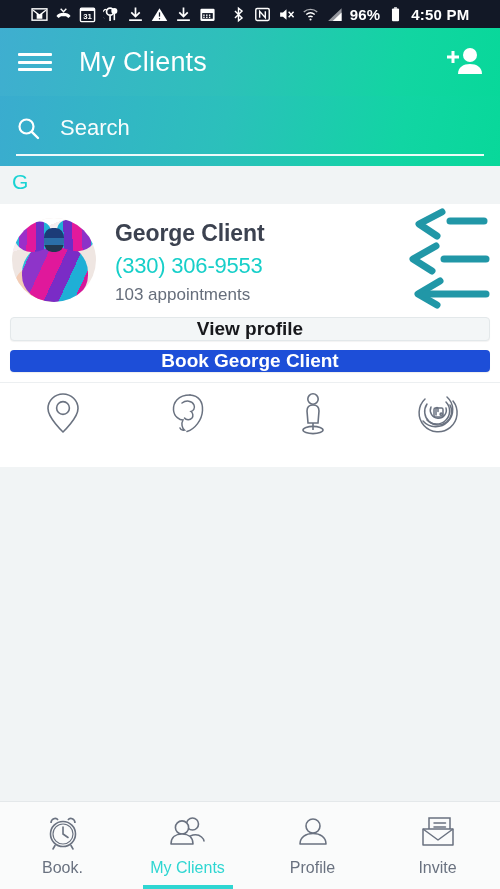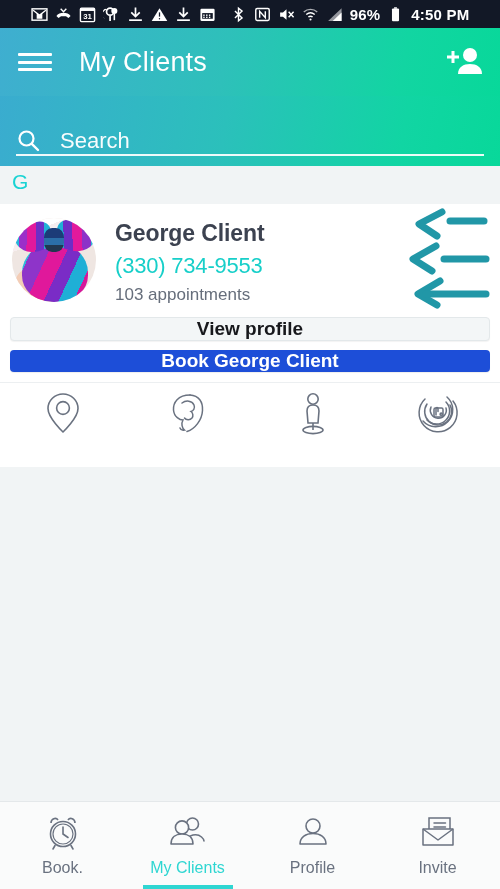--- a/index.html
+++ b/index.html
@@ -37,21 +37,21 @@
     font-weight:400;
   }
   .add-person { position:absolute; right:16px; top:50%; transform:translateY(-50%); width:40px; height:36px; cursor:pointer; }
 
   
   .searchzone {
     flex:0 0 70px;
     background:linear-gradient(100deg,#3AACCF 0%,#2BC0BB 45%,#11D5A3 80%,#08D89A 100%);
     display:flex; align-items:flex-end; padding:0 16px 10px 16px;
   }
-  .searchrow { display:flex; width:100%; border-bottom:2px solid rgba(255,255,255,.92); padding-bottom:0; }
+  .searchrow { display:flex; align-items:center; width:100%; border-bottom:2px solid rgba(255,255,255,.92); padding-bottom:13px; }
   .search-ico { width:24px; height:24px; flex:0 0 24px; }
   .search-input {
     background:transparent; border:none; outline:none; color:#ffffff;
     font-family:"Liberation Sans", sans-serif; font-size:22px; margin-left:20px; width:100%;
   }
   .search-input::placeholder { color:#ffffff; opacity:.97; }
 
   
   .section-letter {
     flex:0 0 38px; background:#F1F4F5; color:#19D3D3;
@@ -236,21 +236,21 @@
     <div class="client-row">
       <div class="avatar">
         <div class="hair-bg"></div>
         <div class="bun"></div>
         <div class="bow-l"></div>
         <div class="bow-r"></div>
         <div class="knot"></div>
       </div>
       <div class="client-info">
         <div class="client-name">George Client</div>
-        <div class="client-phone">(330) 734-9553</div>
+        <div class="client-phone">(330) 306-9553</div>
         <div class="client-appts">103 appointments</div>
       </div>
 
       <svg class="arrow-annot" viewBox="0 0 86 106">
         <g fill="none" stroke="#0F8FA0" stroke-width="7" stroke-linecap="round" stroke-linejoin="round" opacity=".92">
           <path d="M36 8 L13 20 L31 32"></path>
           <path d="M44 17 L78 17"></path>
           <path d="M30 42 L7 55 L26 67"></path>
           <path d="M38 55 L80 55"></path>
           <path d="M34 77 L12 90 L31 101"></path>

